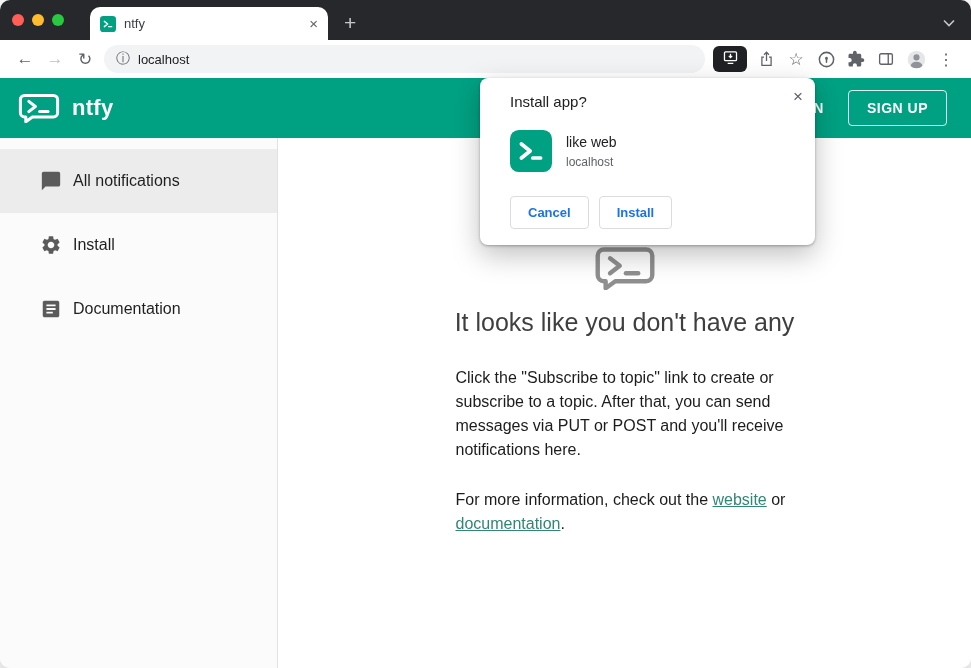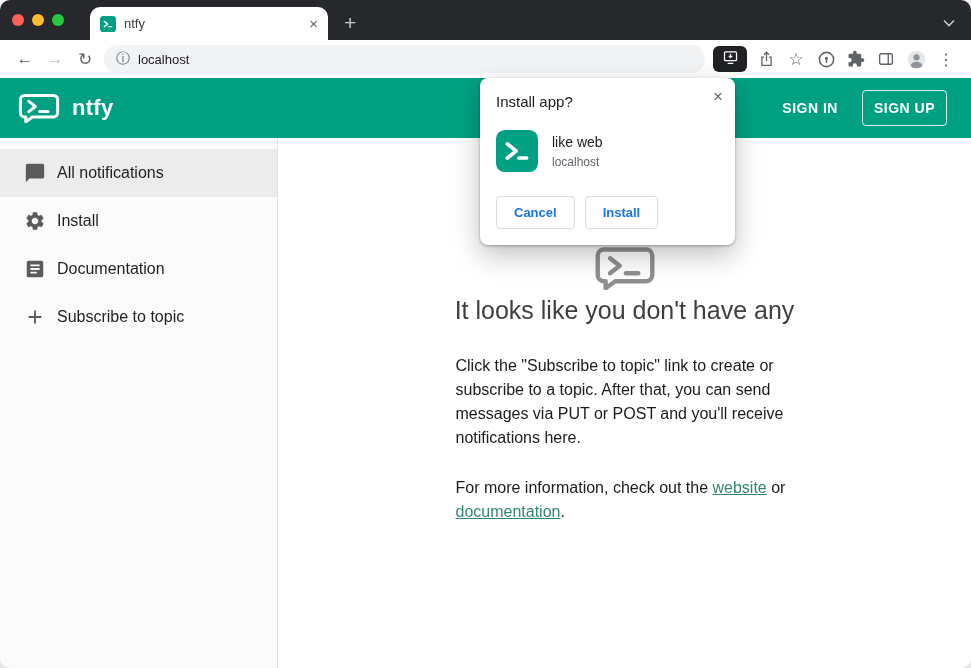--- a/index.html
+++ b/index.html
@@ -40,42 +40,42 @@
   .star-btn { font-size:17px; }
   .menu-dots { font-size:16px; color:#5f6368; }
 
   
   .appheader { height:60px; background:var(--brand-teal); display:flex; align-items:center; padding:0 18px; }
   .logo { color:#ffffff; display:flex; }
   .brand { color:#ffffff; font-size:22px; font-weight:bold; margin-left:12px; letter-spacing:.3px; }
   .signin { margin-left:auto; background:none; border:none; color:#fff; font-size:14px; font-weight:bold;
             letter-spacing:.5px; padding:10px 12px; cursor:pointer; font-family:inherit; }
   .signup { background:none; border:1px solid rgba(255,255,255,.85); border-radius:4px; color:#fff;
-            font-size:14px; font-weight:bold; letter-spacing:.5px; padding:9px 11px; margin:0 6px 0 12px;
+            font-size:14px; font-weight:bold; letter-spacing:.5px; padding:9px 18px; margin:0 6px 0 12px;
             cursor:pointer; font-family:inherit; }
 
   
   .content { display:flex; height:530px; }
   .sidebar { width:278px; background:#fbfbfb; border-right:1px solid #e2e2e2; padding-top:11px; }
-  .sb-item { height:48px; display:flex; align-items:center; padding-left:24px; cursor:pointer; }
+  .sb-item { height:64px; display:flex; align-items:center; padding-left:40px; cursor:pointer; }
   .sb-item.selected { background:#ececec; }
   .sb-icon { width:22px; height:22px; color:#5b5b5b; flex:0 0 22px; display:flex; }
   .sb-label { font-size:16px; color:#1f1f1f; margin-left:11px; }
 
   .main { flex:1; display:flex; justify-content:center; background:#ffffff; }
   .empty { width:520px; padding-top:108px; text-align:center; }
   .empty-icon { color:#8f8f8f; display:inline-flex; }
-  .empty h1 { font-size:25px; font-weight:400; color:#3f3f3f; line-height:1.35; }
+  .empty h1 { font-size:25px; font-weight:400; color:#3f3f3f; line-height:1.35; margin-top:12px; }
   .empty p { width:338px; margin:26px auto 0; text-align:left; font-size:16px; line-height:1.5; color:#1c1c1c; }
   .empty a { color:var(--link-teal); text-decoration:underline; cursor:pointer; }
 
   
-  .dialog { position:absolute; left:480px; top:78px; width:255px; background:#fff; border-radius:8px;
+  .dialog { position:absolute; left:480px; top:78px; width:335px; background:#fff; border-radius:8px;
             box-shadow:0 1px 3px rgba(0,0,0,.3), 0 10px 28px rgba(0,0,0,.25);
-            padding:15px 16px 16px; z-index:100; }
+            padding:15px 30px 16px; z-index:100; }
   .dlg-title { font-size:15px; color:#202124; }
   .dlg-close { position:absolute; top:9px; right:12px; background:none; border:none; font-size:17px;
                color:#5f6368; cursor:pointer; }
   .dlg-app { display:flex; align-items:center; margin-top:20px; }
   .dlg-appicon { display:flex; }
   .dlg-appinfo { margin-left:14px; }
   .dlg-appname { font-size:14px; color:#202124; }
   .dlg-apporigin { font-size:12px; color:#5f6368; margin-top:5px; }
   .dlg-actions { display:flex; justify-content:flex-start; gap:10px; margin-top:24px; }
   .dlg-btn { background:#fff; border:1px solid #dadce0; border-radius:4px; color:var(--chrome-blue);
@@ -204,28 +204,20 @@
         <span class="sb-label">Install</span>
       </div>
       <div class="sb-item">
         <span class="sb-icon">
           <svg viewBox="0 0 24 24" fill="#5b5b5b">
               <path d="M19 3H5c-1.1 0-2 .9-2 2v14c0 1.1.9 2 2 2h14c1.1 0 2-.9 2-2V5c0-1.1-.9-2-2-2zm-5 14H7v-2h7v2zm3-4H7v-2h10v2zm0-4H7V7h10v2z"></path>
             </svg>
         </span>
         <span class="sb-label">Documentation</span>
       </div>
-      <div class="sb-item">
-        <span class="sb-icon">
-          <svg viewBox="0 0 24 24" fill="#5b5b5b">
-              <path d="M19 13h-6v6h-2v-6H5v-2h6V5h2v6h6v2z"></path>
-            </svg>
-        </span>
-        <span class="sb-label">Subscribe to topic</span>
-      </div>
     </aside>
 
     <main class="main">
       <div class="empty">
         <span class="empty-icon">
           <svg viewBox="0 0 70 50" width="62" height="44" fill="none" stroke="currentColor" stroke-width="5" stroke-linejoin="round">
               <path d="M11 4h48a7 7 0 017 7v22a7 7 0 01-7 7H24l-11 8v-8h-2a7 7 0 01-7-7V11a7 7 0 017-7z"></path>
               <path d="M18 14l11 8.5L18 31" stroke-linecap="round"></path>
               <path d="M36 31h14" stroke-linecap="round"></path>
             </svg>

